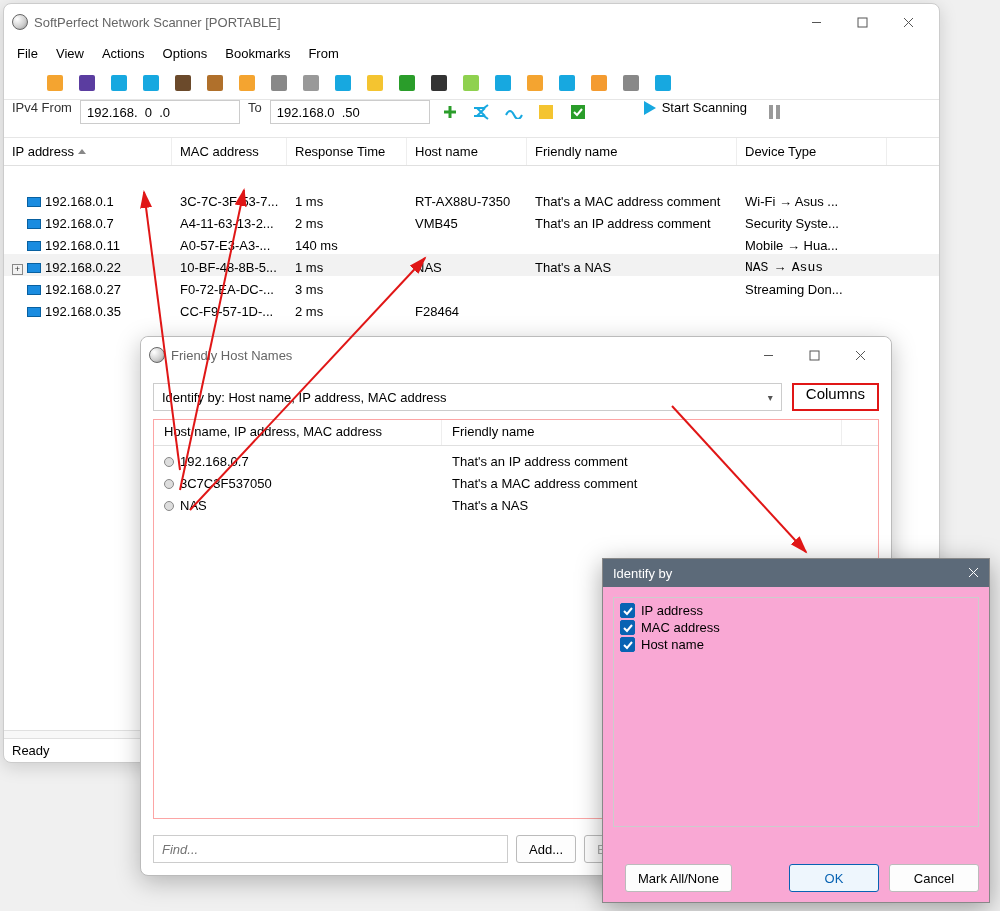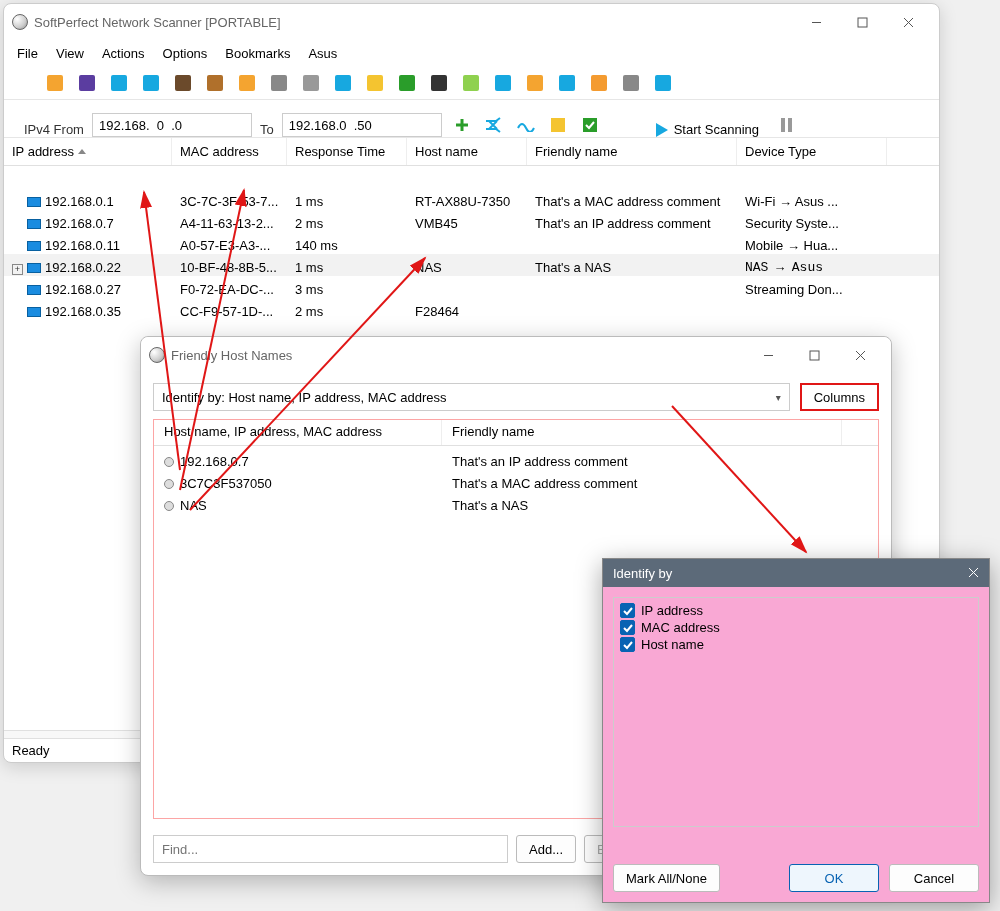--- a/index.html
+++ b/index.html
@@ -10,21 +10,21 @@
 .titlebar { height: 36px; display: flex; align-items: center; padding: 0 8px; }
 .titlebar .icon { width: 16px; height: 16px; margin-right: 6px; border-radius: 50%; background: radial-gradient(circle at 30% 30%, #fff, #ccc 60%, #888); border:1px solid #666; }
 .titlebar .title { color: #666; font-size: 13px; flex: 1; }
 .winbtn { width: 46px; height: 30px; display: flex; align-items: center; justify-content: center; color: #555; }
 .winbtn svg { width: 11px; height: 11px; }
 .menubar { height: 26px; display: flex; align-items: stretch; padding: 0 4px; font-size: 13px; }
 .menubar .mitem { padding: 4px 9px; display: flex; align-items: center; }
 .toolbar { height: 34px; display: flex; align-items: center; padding: 2px 6px; gap: 6px; border-bottom: 1px solid #e6e6e6; }
 .tbtn { width: 26px; height: 26px; display: flex; align-items: center; justify-content: center; border-radius: 3px; }
 .tbtn svg { width: 20px; height: 20px; }
-.iprow { height: 38px; display: flex; align-items: flex-end; padding: 0 20px; gap: 8px; font-size: 13px; border-bottom: 1px solid #e6e6e6;}
+.iprow { height: 38px; display: flex; align-items: flex-start; padding: 0 8px; gap: 8px; font-size: 13px; border-bottom: 1px solid #e6e6e6;}
 .iprow input { height: 24px; border: 1px solid #ccc; padding: 2px 6px; font-size: 13px; font-family: inherit; }
 .iprow .lbl { color: #333; }
 .ipbtn { width: 24px; height: 24px; display: flex; align-items: center; justify-content: center; }
 .startbtn { display: flex; align-items: center; gap: 6px; padding: 0 8px; font-size: 13px; }
 .startbtn .play { width: 0; height: 0; border-left: 12px solid #17a8e0; border-top: 7px solid transparent; border-bottom: 7px solid transparent; }
 .pausebars { display:flex; gap:3px; }
 .pausebars span{ width:4px; height:14px; background:#999; }
 
 .grid-wrap { flex: 1; display: flex; flex-direction: column; }
 .grid-head { display: flex; height: 28px; border-bottom: 1px solid #e0e0e0; font-size: 13px; }
@@ -40,43 +40,43 @@
 .status { height: 24px; border-top: 1px solid #e0e0e0; padding: 2px 8px; font-size: 13px; display:flex; align-items:center;}
 .splitter { height:8px; border-top:1px solid #e0e0e0; background:#f8f8f8;}
 
 
 .friendly-window { position:absolute; left:140px; top:336px; width:752px; height:540px; background:#fff; border:1px solid #bbb; border-radius:8px; box-shadow:0 6px 24px rgba(0,0,0,0.25); display:flex; flex-direction:column; }
 .friendly-window .titlebar{ border-radius:8px 8px 0 0; background:#fff; }
 .fw-body { padding:10px 12px; display:flex; flex-direction:column; gap:8px; flex:1; }
 .fw-toprow { display:flex; gap:10px; align-items:center; }
 .combo { flex:1; height:28px; border:1px solid #ccc; display:flex; align-items:center; padding:0 8px; font-size:13px; position:relative;}
 .combo .chev { position:absolute; right:8px; font-size:10px; color:#555;}
-.colbtn { height:28px; padding:0 12px; border:2px solid #e01616; font-size:13px; display:flex; align-items:center; }
+.colbtn { height:28px; padding:0 12px; border:2px solid #e01616; font-size:15px; display:flex; }
 .fw-list { flex:1; border:1px solid #fca5a5; display:flex; flex-direction:column; }
 .fw-list-head { display:flex; height:26px; border-bottom:1px solid #e0e0e0; font-size:13px; }
 .fw-list-head .col { padding:4px 10px; border-right:1px solid #eee; }
 .fw-list-body { padding:4px 0; font-size:13px; }
 .fw-row { display:flex; height:22px; align-items:center; }
 .fw-row .cell { padding:0 10px; }
 .dot { width:10px; height:10px; border-radius:50%; background:#ddd; border:1px solid #888; display:inline-block; margin-right:6px; vertical-align:middle;}
 .fw-bottom { display:flex; gap:8px; padding:8px 0 2px; }
-.fw-bottom input { flex:1; height:28px; border:1px solid #ccc; padding:0 8px; font-size:13px; color:#3b82f6;}
+.fw-bottom input { flex:1; height:28px; border:1px solid #ccc; padding:0 8px; font-size:13px; font-style:italic; color:#3b82f6;}
 .btn { height:28px; padding:0 12px; border:1px solid #bbb; background:#fdfdfd; font-size:13px; border-radius:3px; display:flex; align-items:center; }
 .btn.disabled { color:#aaa; }
 
 
 .ident-window { position:absolute; left:602px; top:558px; width:388px; height:345px; background:#f9a8d4; border:1px solid #888; box-shadow:0 6px 24px rgba(0,0,0,0.35); display:flex; flex-direction:column; }
 .ident-title { height:28px; background:#5c6a79; color:#fff; display:flex; align-items:center; padding:0 10px; font-size:13px; }
 .ident-title .close { margin-left:auto; }
 .ident-body { flex:1; padding:10px; }
 .ident-list { border:1px solid #ccc; height:230px; padding:4px; font-size:13px; }
 .chkrow { display:flex; align-items:center; gap:6px; padding:1px 2px; }
 .chkbox { width:15px; height:15px; border:1px solid #0863b3; background:#0863b3; display:flex; align-items:center; justify-content:center; border-radius:2px;}
 .chkbox svg { width:10px; height:10px; }
-.ident-foot { display:flex; gap:10px; padding:10px; justify-content:flex-end; }
+.ident-foot { display:flex; gap:10px; padding:10px; justify-content:flex-end;margin-left:12px; }
 .ident-foot .btn { min-width:90px; justify-content:center; }
 .btn.primary { border:1px solid #0863b3; color:#0863b3; background:#eef6fd;}
 
 
 .overlay { position:absolute; left:0; top:0; width:1000px; height:911px; pointer-events:none; }
 
 </style>
 </head>
 <body>
 
@@ -100,21 +100,21 @@
           <line x1="10" y1="1" x2="1" y2="10" stroke="#555"></line>
         </svg>
       </div>
   </div>
   <div class="menubar" id="menubar">
       <div class="mitem">File</div>
       <div class="mitem">View</div>
       <div class="mitem">Actions</div>
       <div class="mitem">Options</div>
       <div class="mitem">Bookmarks</div>
-      <div class="mitem">Asus</div>
+      <div class="mitem">From</div>
     </div>
   <div class="toolbar" id="toolbar">
       <div class="tbtn">
         <svg viewBox="0 0 20 20">
           <rect x="2" y="2" width="16" height="16" rx="2" fill="#fff"></rect>
         </svg>
       </div>
       <div class="tbtn">
         <svg viewBox="0 0 20 20">
           <rect x="2" y="2" width="16" height="16" rx="2" fill="#f4a430"></rect>

